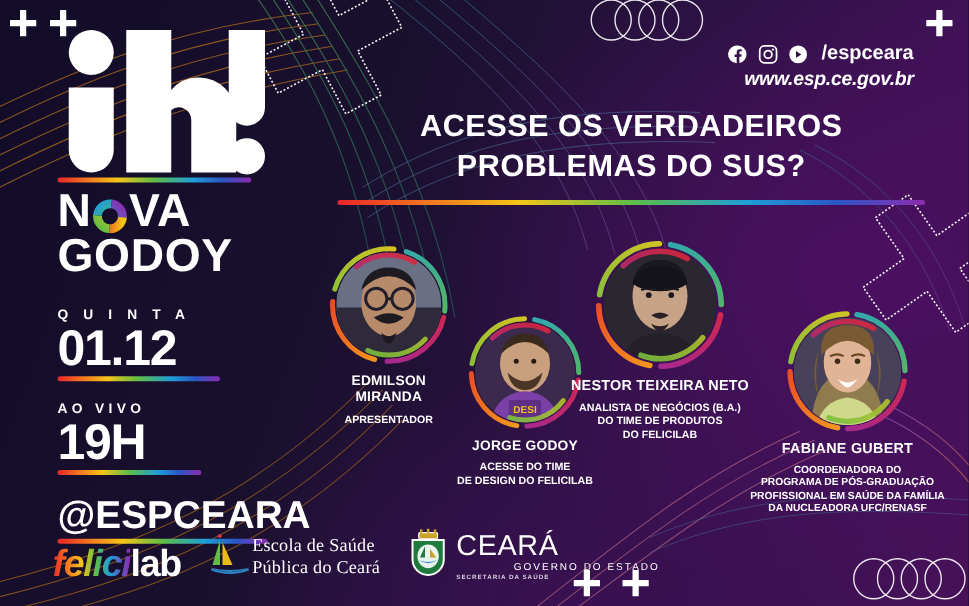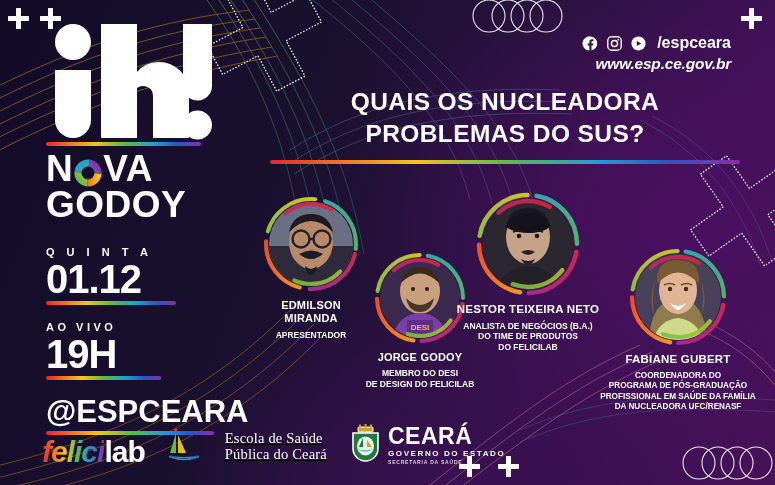--- a/index.html
+++ b/index.html
@@ -97,29 +97,29 @@
 
   #sp-fabiane { left:592px; top:248px; width:172px; }
   #sp-fabiane .sp-name { font-size:11.5px; }
   #sp-fabiane .sp-role { font-size:8.2px; }
 
   
   .footer-logos { position:absolute; left:42px; bottom:18px; display:flex; align-items:flex-end; gap:22px; }
 
   .felicilab { font-size:30px; font-weight:bold; letter-spacing:-1px; line-height:1; position:relative; }
 
-  .esp-logo { display:flex; align-items:center; gap:24px;text-decoration:underline; }
+  .esp-logo { display:flex; align-items:center; gap:1px; }
   .esp-text { color:#fff; line-height:1.12; }
   .esp-l1 { font-family:"Liberation Serif", serif; font-size:14.5px; letter-spacing:0.2px; }
   .esp-l2 { font-family:"Liberation Serif", serif; font-size:14.5px; letter-spacing:0.2px; }
 
   .ceara-logo { display:flex; align-items:center; gap:6px; }
   .ceara-text { color:#fff; line-height:1; }
-  .ceara-main { font-size:23px; font-weight:bold; letter-spacing:0.5px; }
-  .ceara-sub { font-size:8px; font-weight:bold; letter-spacing:1.6px; margin-top:2px; }
+  .ceara-main { font-size:23px; font-weight:normal; letter-spacing:0.5px; }
+  .ceara-sub { font-size:8px; font-weight:normal; letter-spacing:1.6px; margin-top:2px;margin-left:46px; }
   .ceara-sub2 { font-size:5px; font-weight:bold; letter-spacing:0.8px; margin-top:2px; color:#d9cfe2; }
 </style>
 </head>
 <body>
 
 <div id="poster">
 
   <svg class="bgsvg" viewBox="0 0 775 485">
     <defs>
       <linearGradient id="warmline" x1="0" y1="0" x2="1" y2="1">
@@ -316,21 +316,21 @@
           <circle cx="12" cy="12" r="10" fill="#fff"></circle>
           <path d="M9.6 8.3l6 3.7-6 3.7z" fill="#2b1040"></path>
         </svg>
       </span>
       <span class="social-handle">/espceara</span>
     </div>
     <div class="social-url">www.esp.ce.gov.br</div>
   </div>
 
   <div class="headline">
-    <div class="headline-text">QUAIS OS NUCLEADORA</div>
+    <div class="headline-text">ACESSE OS VERDADEIROS</div>
     <div class="headline-text">PROBLEMAS DO SUS?</div>
     <div class="rainbow-bar hl-bar"></div>
   </div>
 
   <div class="speaker" id="sp-edmilson">
     <div class="ring-wrap" style="width:96px;height:96px">
       <div class="photo" style="left:6px;top:6px;width:84px;height:84px">
         <svg width="84" height="84" viewBox="0 0 84 84">
           <rect width="84" height="84" fill="#6a6f84"></rect>
           <rect y="44" width="84" height="40" fill="#2e2a3a"></rect>
@@ -422,21 +422,21 @@
           <circle cx="46" cy="46" r="43" stroke="url(#g2d)" stroke-dasharray="60 211" stroke-dashoffset="-210"></circle>
           <circle cx="46" cy="46" r="38" stroke="url(#g2c)" stroke-dasharray="48 191" stroke-dashoffset="-24" opacity="0.9"></circle>
           <circle cx="46" cy="46" r="38" stroke="url(#g2a)" stroke-dasharray="48 191" stroke-dashoffset="-150" opacity="0.9"></circle>
         </g>
       </svg>
     </div>
     <div class="sp-name">
       <div>JORGE GODOY</div>
     </div>
     <div class="sp-role">
-      <div>MEMBRO DO DESI</div>
+      <div>ACESSE DO TIME</div>
       <div>DE DESIGN DO FELICILAB</div>
     </div>
   </div>
 
   <div class="speaker" id="sp-nestor">
     <div class="ring-wrap" style="width:104px;height:104px">
       <div class="photo" style="left:7px;top:7px;width:90px;height:90px">
         <svg width="90" height="90" viewBox="0 0 90 90">
           <rect width="90" height="90" fill="#2a2730"></rect>
           <ellipse cx="45" cy="38" rx="22" ry="27" fill="#c6a287"></ellipse>

